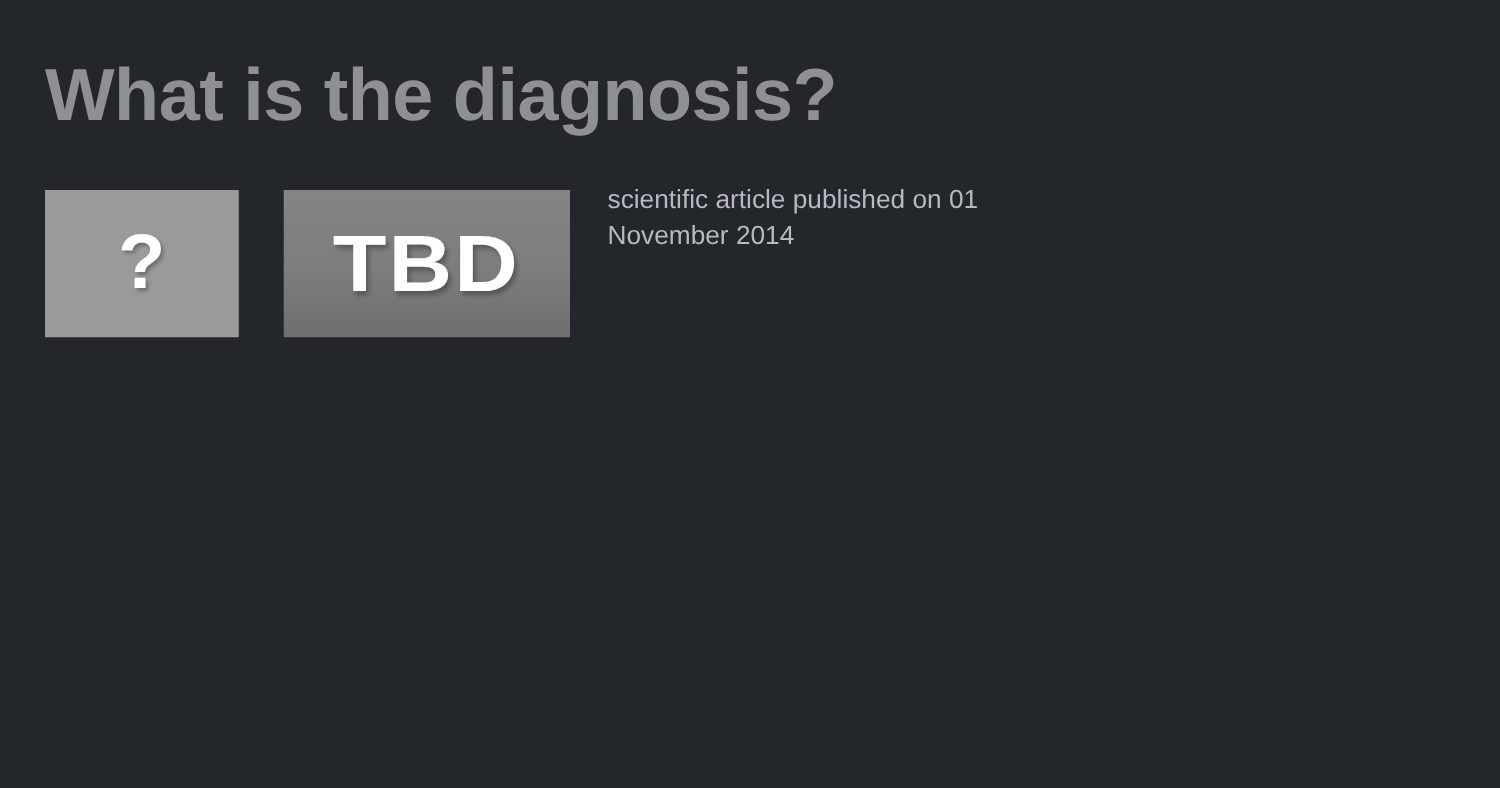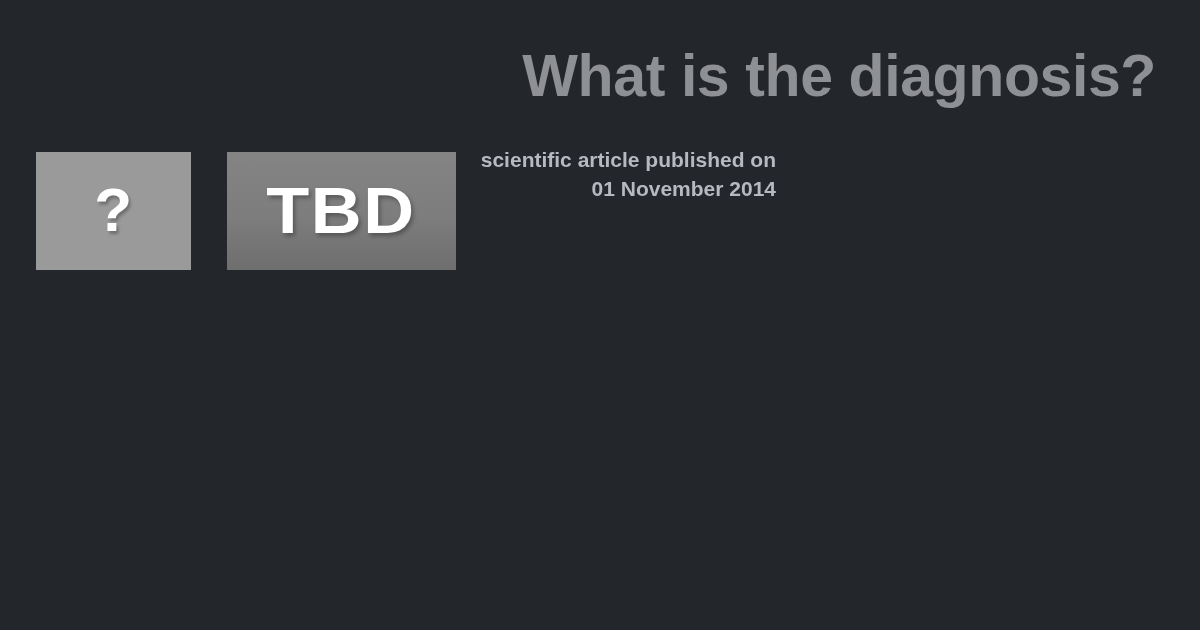--- a/index.html
+++ b/index.html
@@ -15,21 +15,20 @@
     font-family: "Liberation Sans", sans-serif;
     -webkit-font-smoothing: antialiased;
   }
 
   #og-card {
     position: relative;
     width: 1200px;
     height: 630px;
     background: #23262b;
     box-sizing: border-box;
-    text-align: right;
   }
 
   
   #page-title {
     position: absolute;
     left: 36px;
     top: 47px;
     width: 1120px;
     margin: 0;
     font-family: "Liberation Sans", sans-serif;
@@ -94,24 +93,25 @@
     letter-spacing: 1.5px;
     color: #ffffff;
     text-shadow: 2px 3px 4px rgba(0,0,0,0.30);
     transform: scaleX(1.1);
     transform-origin: center;
   }
 
   
   #description {
     flex: 0 0 auto;
+    margin-left: 30px;
     width: 320px;
     font-family: "Liberation Sans", sans-serif;
     font-size: 21px;
-    font-weight: bold;
+    font-weight: normal;
     line-height: 29px;
     color: #b6bac0;
     margin-top: -7px;
   }
 </style>
 </head>
 <body>
 
 <div id="og-card">
 

